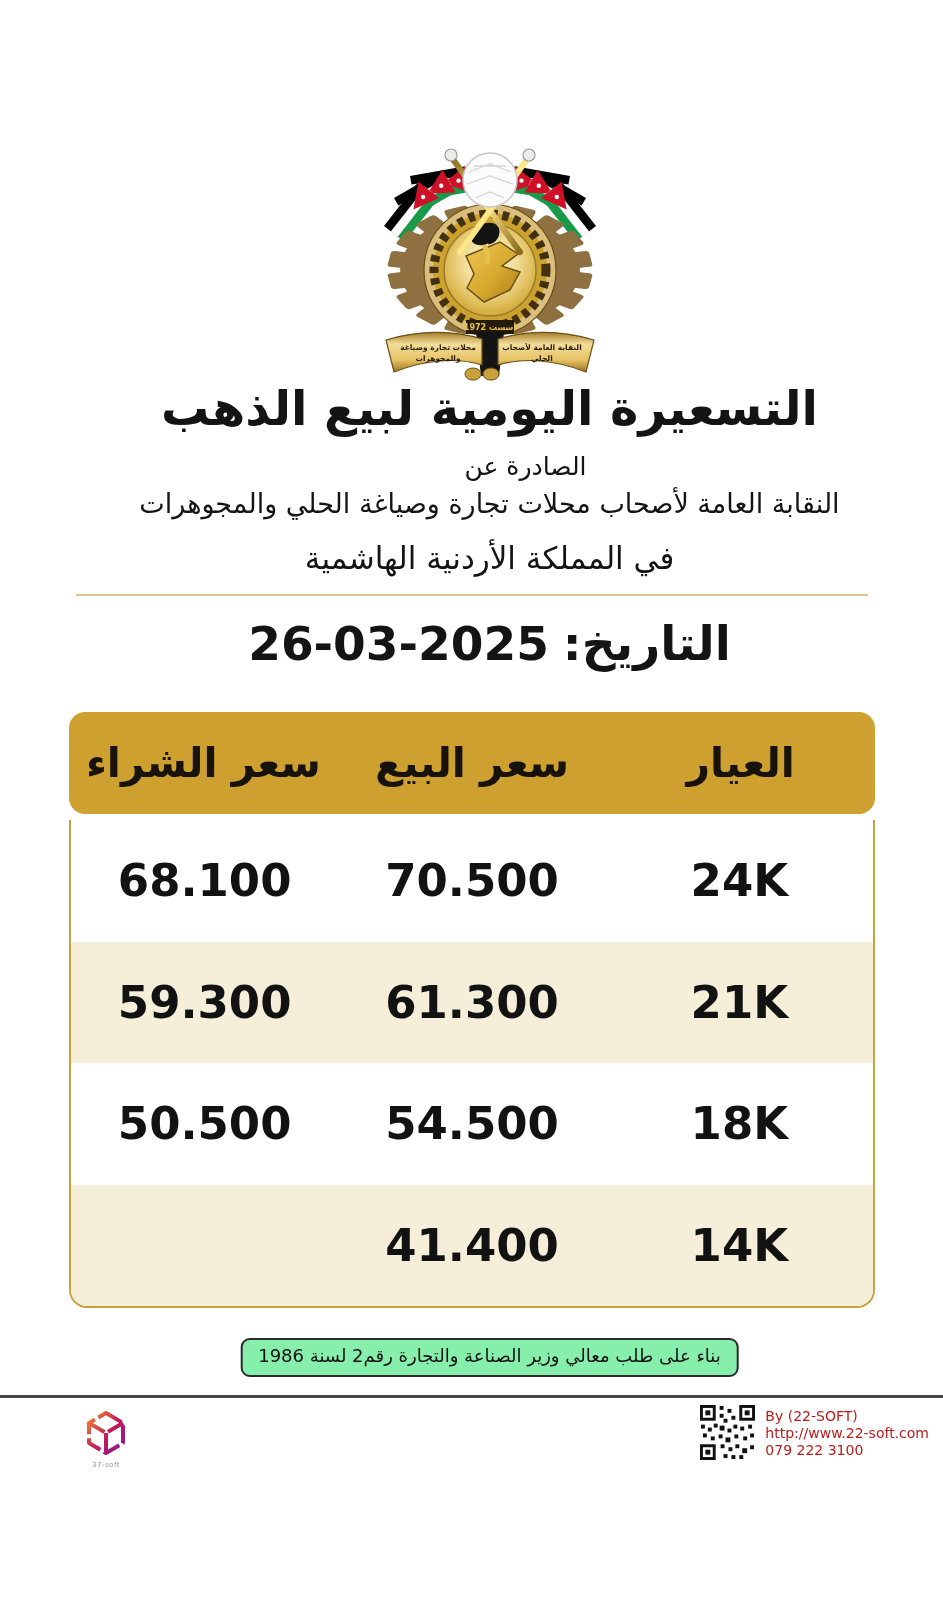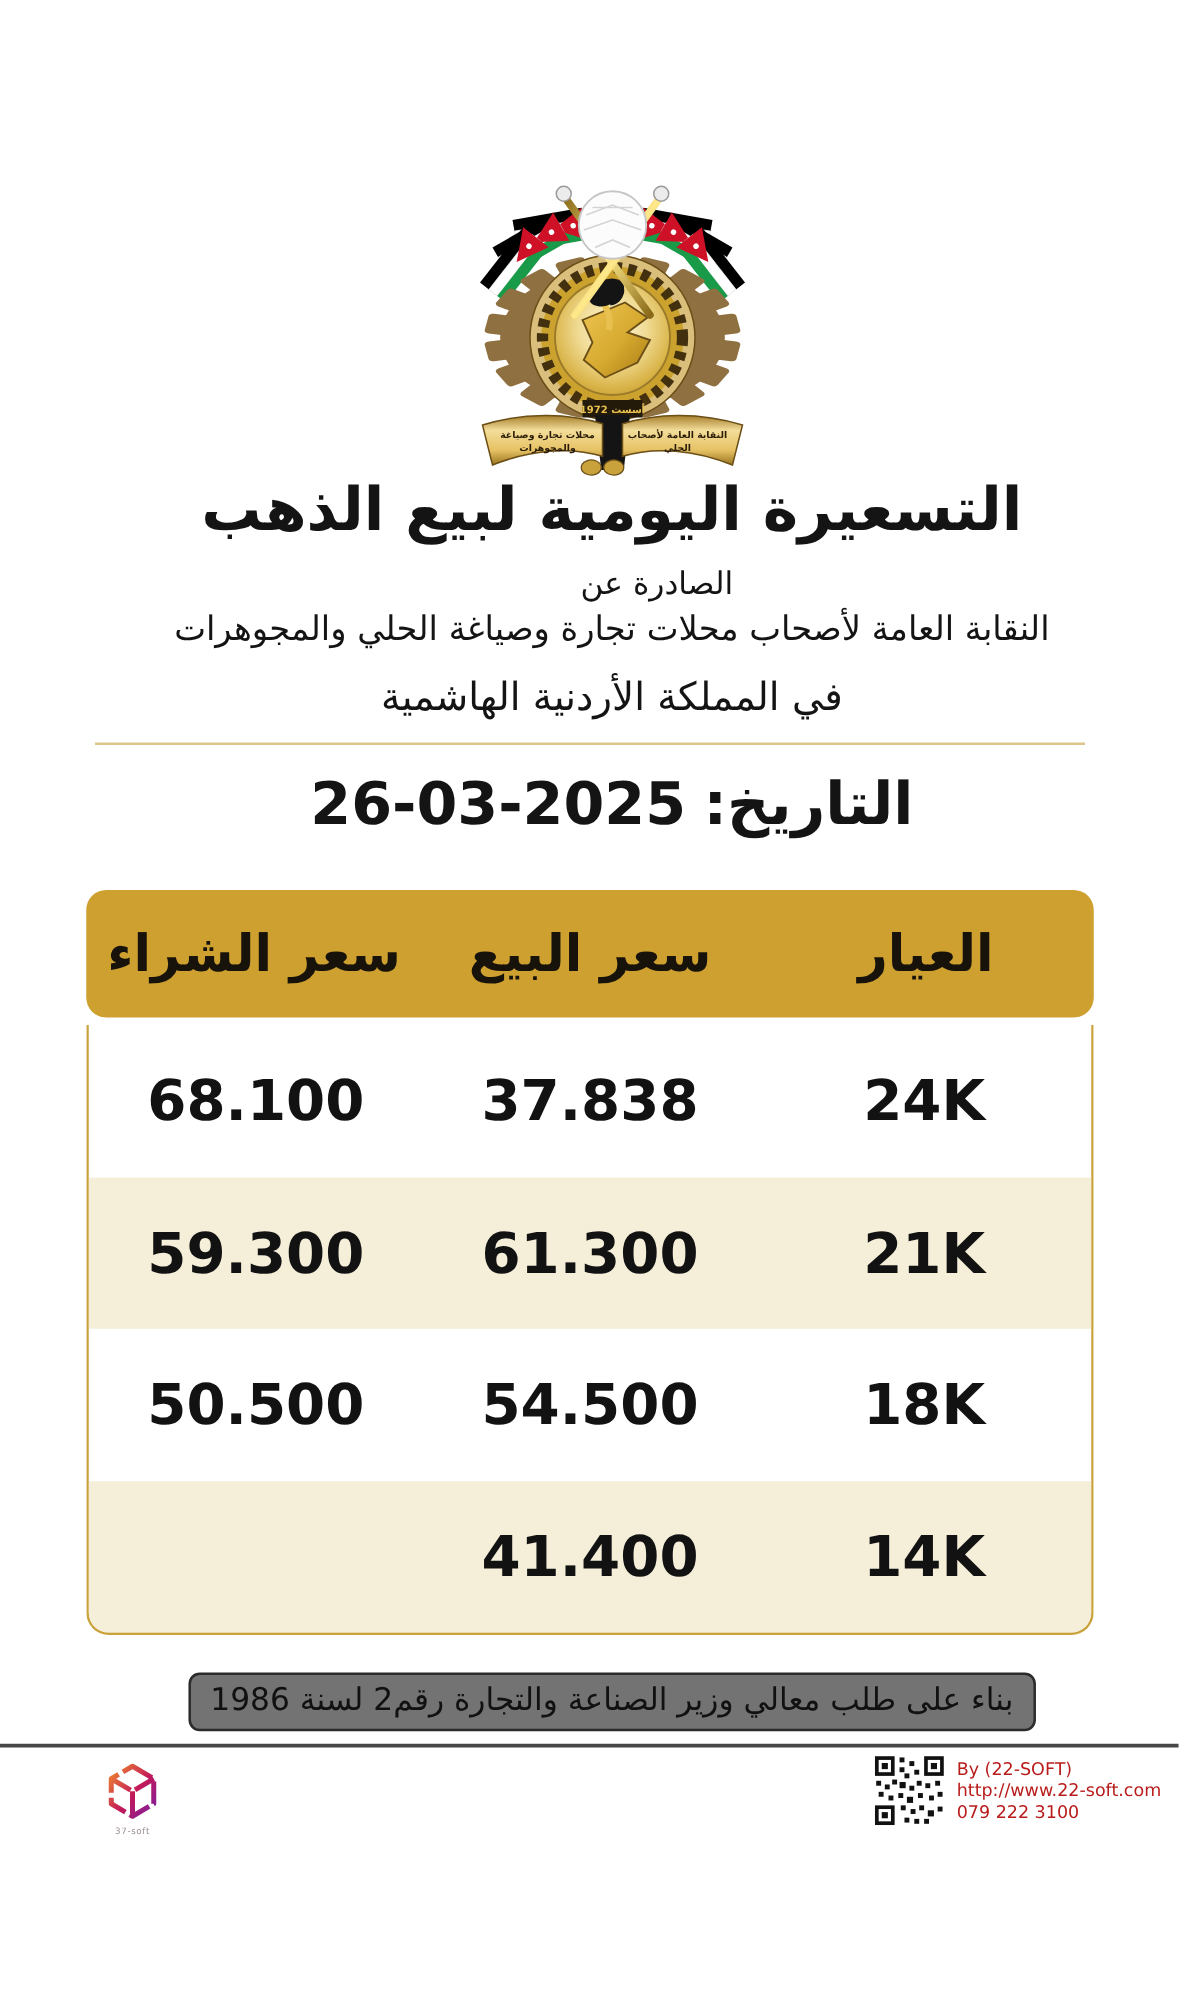--- a/index.html
+++ b/index.html
@@ -37,21 +37,21 @@
   .trow{
     flex:1;display:grid;grid-template-columns:1fr 1fr 1fr;align-items:center;
     direction:rtl;text-align:center;font-size:45px;font-weight:800;color:#121212;
   }
   .trow.alt{background:#f5efda;}
 
   
   .note-box{
     position:absolute;top:1338px;left:50%;transform:translateX(-50%);
     border:2px solid #2b2b2b;border-radius:9px;padding:5px 16px 9px;
-    font-size:25px;direction:rtl;white-space:nowrap;background:#737373;color:#111;
+    font-size:18px;direction:rtl;white-space:nowrap;background:#86efac;color:#111;
   }
 
   
   .footer-rule{position:absolute;top:1395px;left:0;width:943px;height:3px;background:#474747;}
   .vendor{position:absolute;left:80px;top:1410px;width:52px;text-align:center;}
   .vendor-text{font-size:7px;color:#9b8e98;letter-spacing:0.5px;margin-top:1px;}
   .credits{position:absolute;top:1404px;right:50px;display:flex;align-items:flex-start;gap:9px;direction:ltr;}
   .credit-text{font-size:14px;line-height:1.22;color:#b91c1c;padding-top:4px;}
 </style>
 </head>
@@ -187,21 +187,21 @@
 
   <div class="tbl-header">
     <div>العيار</div>
     <div>سعر البيع</div>
     <div>سعر الشراء</div>
   </div>
 
   <div class="tbl-body">
     <div class="trow">
       <div>24K</div>
-      <div>37.838</div>
+      <div>70.500</div>
       <div>68.100</div>
     </div>
     <div class="trow alt">
       <div>21K</div>
       <div>61.300</div>
       <div>59.300</div>
     </div>
     <div class="trow">
       <div>18K</div>
       <div>54.500</div>

